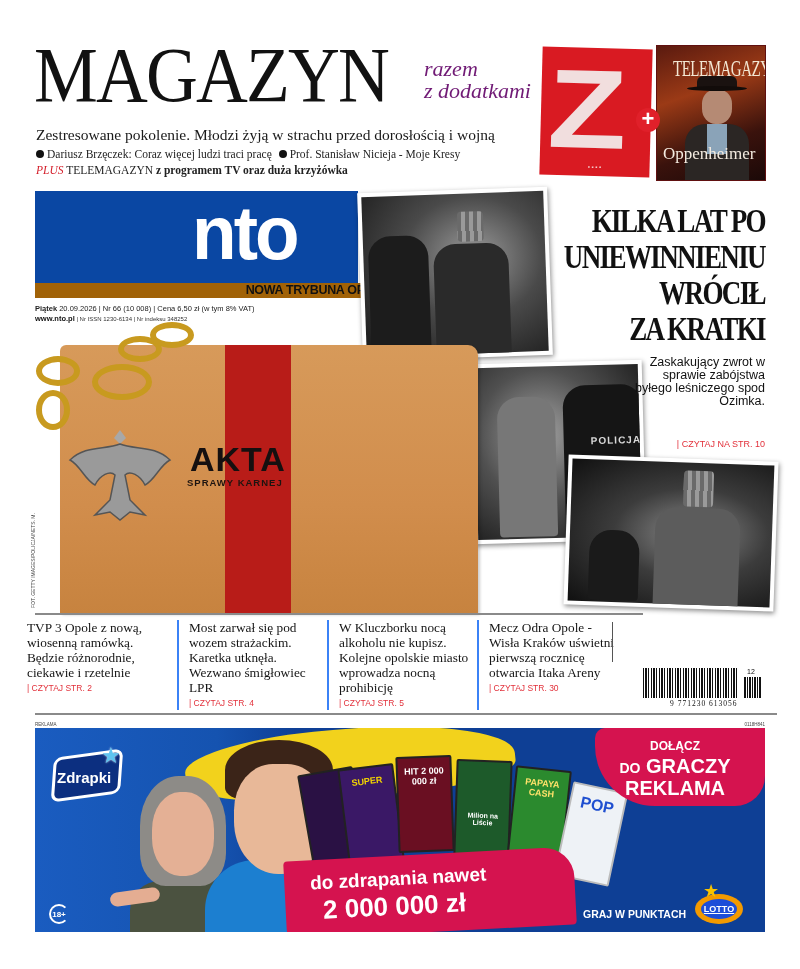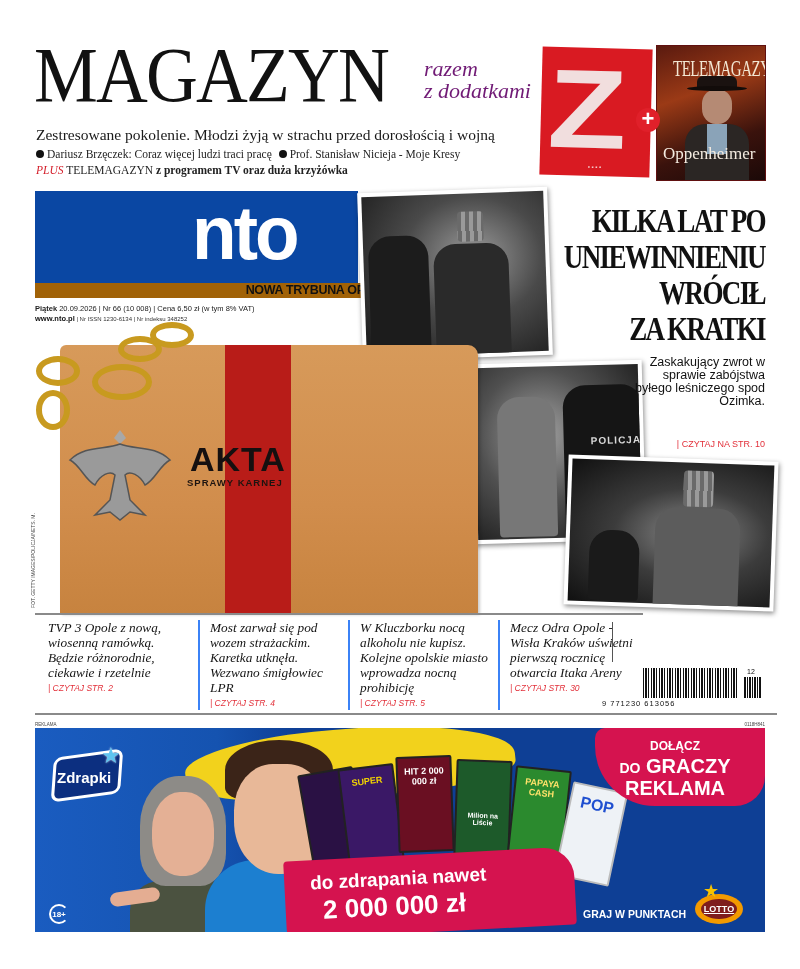--- a/index.html
+++ b/index.html
@@ -103,32 +103,32 @@
     letter-spacing: -2px; transform: scaleX(0.82); transform-origin: right top; width: 300px;
   }
   .headline span { display: block; }
   .deck { position: absolute; right: 35px; top: 356px; width: 130px; text-align: right; font-family: "Liberation Sans", sans-serif; font-size: 12.5px; line-height: 13px; color: #111; }
   .read-main { position: absolute; right: 35px; top: 439px; font-family: "Liberation Sans", sans-serif; font-size: 9px; color: #e2303a; }
 
   
   .rule { position: absolute; left: 35px; height: 2px; background: #8a8a8a; }
   .rule.top { top: 613px; width: 608px; }
   .rule.bottom { top: 713px; width: 742px; height: 2px; background: #8a8a8a; }
-  .teasers { position: absolute; left: 48px; top: 620px; height: 90px; display: flex; font-style: italic; }
+  .teasers { position: absolute; left: 27px; top: 620px; height: 90px; display: flex; }
   .teaser { width: 150px; padding-left: 0; padding-right: 8px; position: relative; }
   .teaser + .teaser { padding-left: 10px; border-left: 2px solid #3b82f6; }
   .teaser .t { font-family: "Liberation Serif", serif; font-size: 13.3px; line-height: 15px; color: #151515; }
   .teaser .r { font-family: "Liberation Sans", sans-serif; font-size: 8.5px; color: #e2303a; margin-top: 3px; }
   .teaser-end { position: absolute; left: 612px; top: 622px; width: 1px; height: 40px; background: #555; }
 
   .barcode { position: absolute; left: 643px; top: 668px; width: 96px; height: 30px;
     background: repeating-linear-gradient(90deg,#111 0 1px,#fff 1px 2px,#111 2px 4px,#fff 4px 5px,#111 5px 6px,#fff 6px 8px); }
   .barcode2 { position: absolute; left: 744px; top: 677px; width: 18px; height: 21px;
     background: repeating-linear-gradient(90deg,#111 0 2px,#fff 2px 3px,#111 3px 4px,#fff 4px 5px); }
-  .bc-num { position: absolute; left: 602px; top: 699px; font-family: Liberation Sans, sans-serif; font-size: 7.5px; letter-spacing: 1px; color: #111; }
+  .bc-num { position: absolute; left: 670px; top: 699px; font-family: Liberation Serif, serif; font-size: 7.5px; letter-spacing: 1px; color: #111; }
   .bc-add { position: absolute; left: 747px; top: 668px; font-family: "Liberation Sans", sans-serif; font-size: 7px; color: #111; }
 
   
   .ad-label { position: absolute; left: 35px; top: 722px; font-family: "Liberation Sans", sans-serif; font-size: 4.5px; color: #444; }
   .ad-code { position: absolute; right: 35px; top: 722px; font-family: "Liberation Sans", sans-serif; font-size: 4.5px; color: #444; }
   .ad { position: absolute; left: 35px; top: 728px; width: 730px; height: 204px; background: #0e3f95; overflow: hidden; }
   .ad-leftglow { position: absolute; left: 0; top: 0; width: 260px; height: 204px; background: linear-gradient(90deg, #1a5cc0, #1553b0 70%, transparent); }
   .yellow-blob { position: absolute; left: 150px; top: 0; width: 330px; height: 70px; background: #f2d21c; border-radius: 40% 60% 30% 50%; transform: rotate(-6deg); }
   .zdrapki-logo { position: absolute; left: 10px; top: 15px; width: 80px; height: 55px; }
   .zdrapki-star { position: absolute; left: 8px; top: 10px; width: 68px; height: 45px; background: #0c2f80; border: 3px solid #fff; border-radius: 8px; transform: skewX(-12deg) rotate(-8deg); }
@@ -151,21 +151,21 @@
   .prize2 { position: absolute; left: 288px; top: 163px; font-family: "Liberation Sans", sans-serif; font-weight: bold; font-size: 26px; color: #fff; transform: rotate(-3deg); }
   .pink-top { position: absolute; left: 560px; top: 0; width: 170px; height: 78px; background: #d5134f; border-radius: 10px 0 30px 60px; }
   .join { position: absolute; left: 570px; top: 8px; width: 140px; text-align: center; font-family: "Liberation Sans", sans-serif; font-weight: bold; color: #fff; line-height: 20px; }
   .join .a { font-size: 12px; display: block; }
   .join .b { font-size: 20px; display: block; }
   .join .b small { font-size: 14px; }
   .join .c { font-size: 20px; display: block; }
   .play { position: absolute; left: 548px; top: 180px; font-family: "Liberation Sans", sans-serif; font-weight: bold; font-size: 10.5px; color: #fff; }
   .lotto { position: absolute; left: 660px; top: 158px; width: 48px; height: 40px; }
   .lotto .ring { position: absolute; left: 0; top: 8px; width: 48px; height: 30px; border-radius: 50%; background: #f39a00; }
-  .lotto .inn { position: absolute; left: 6px; top: 13px; width: 36px; height: 20px; border-radius: 50%; background: #7f1d1d; color: #fff; font: bold 9px/20px "Liberation Sans", sans-serif; text-align: center; text-decoration: underline; }
+  .lotto .inn { position: absolute; left: 6px; top: 13px; width: 36px; height: 20px; border-radius: 50%; background: #1d4ed8; color: #fff; font: bold 9px/20px "Liberation Sans", sans-serif; text-align: center; text-decoration: underline; }
   .lotto .st { position: absolute; left: 8px; top: -6px; color: #f9c300; font-size: 18px; }
   .age { position: absolute; left: 14px; top: 176px; width: 20px; height: 20px; border: 2px solid #fff; border-right-color: transparent; border-radius: 50%; color: #fff; font: bold 8px/17px "Liberation Sans", sans-serif; text-align: center; }
 </style>
 </head>
 <body>
 
 <div class="mag-title">MAGAZYN</div>
 <div class="mag-tag">
   <span>razem</span>
   <span class="l2">z dodatkami</span>

